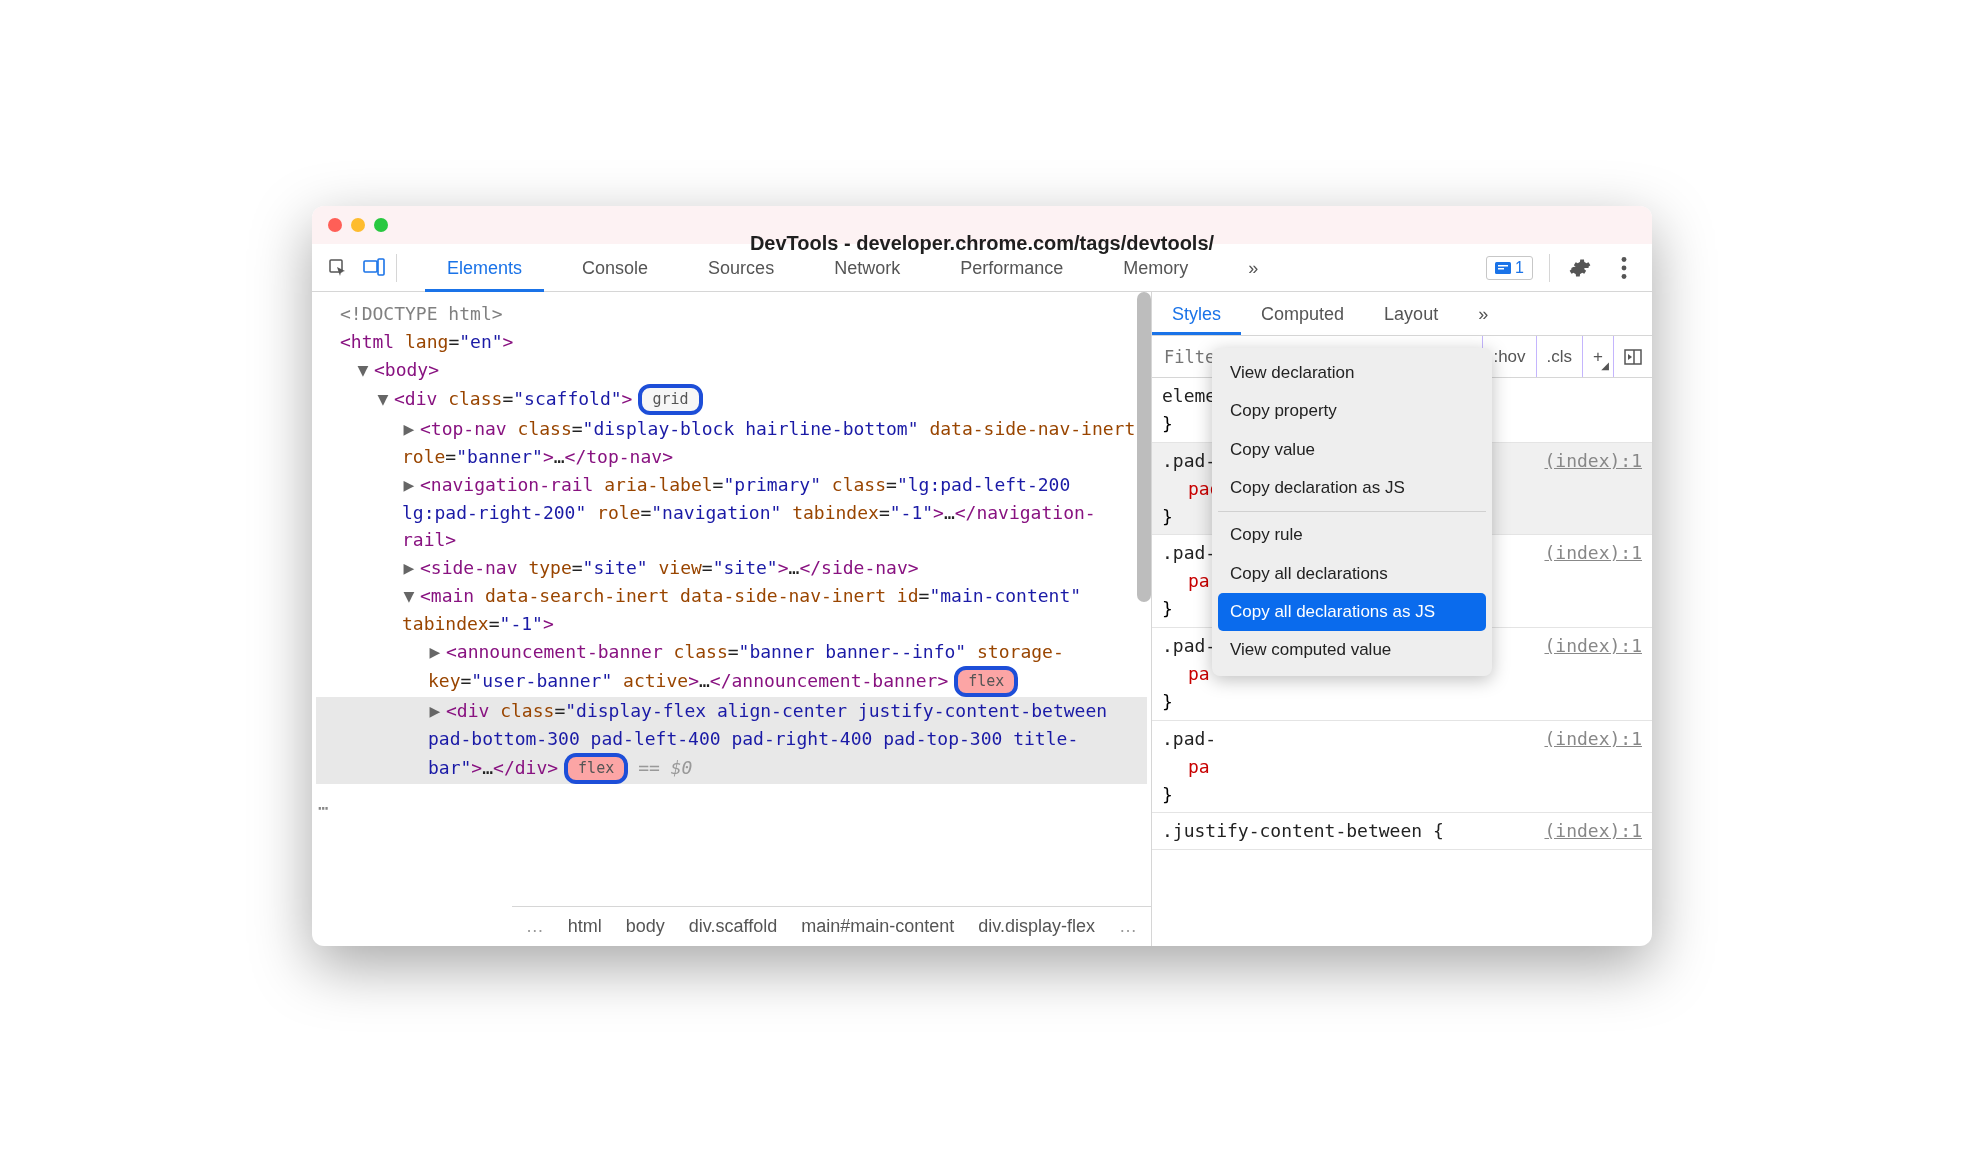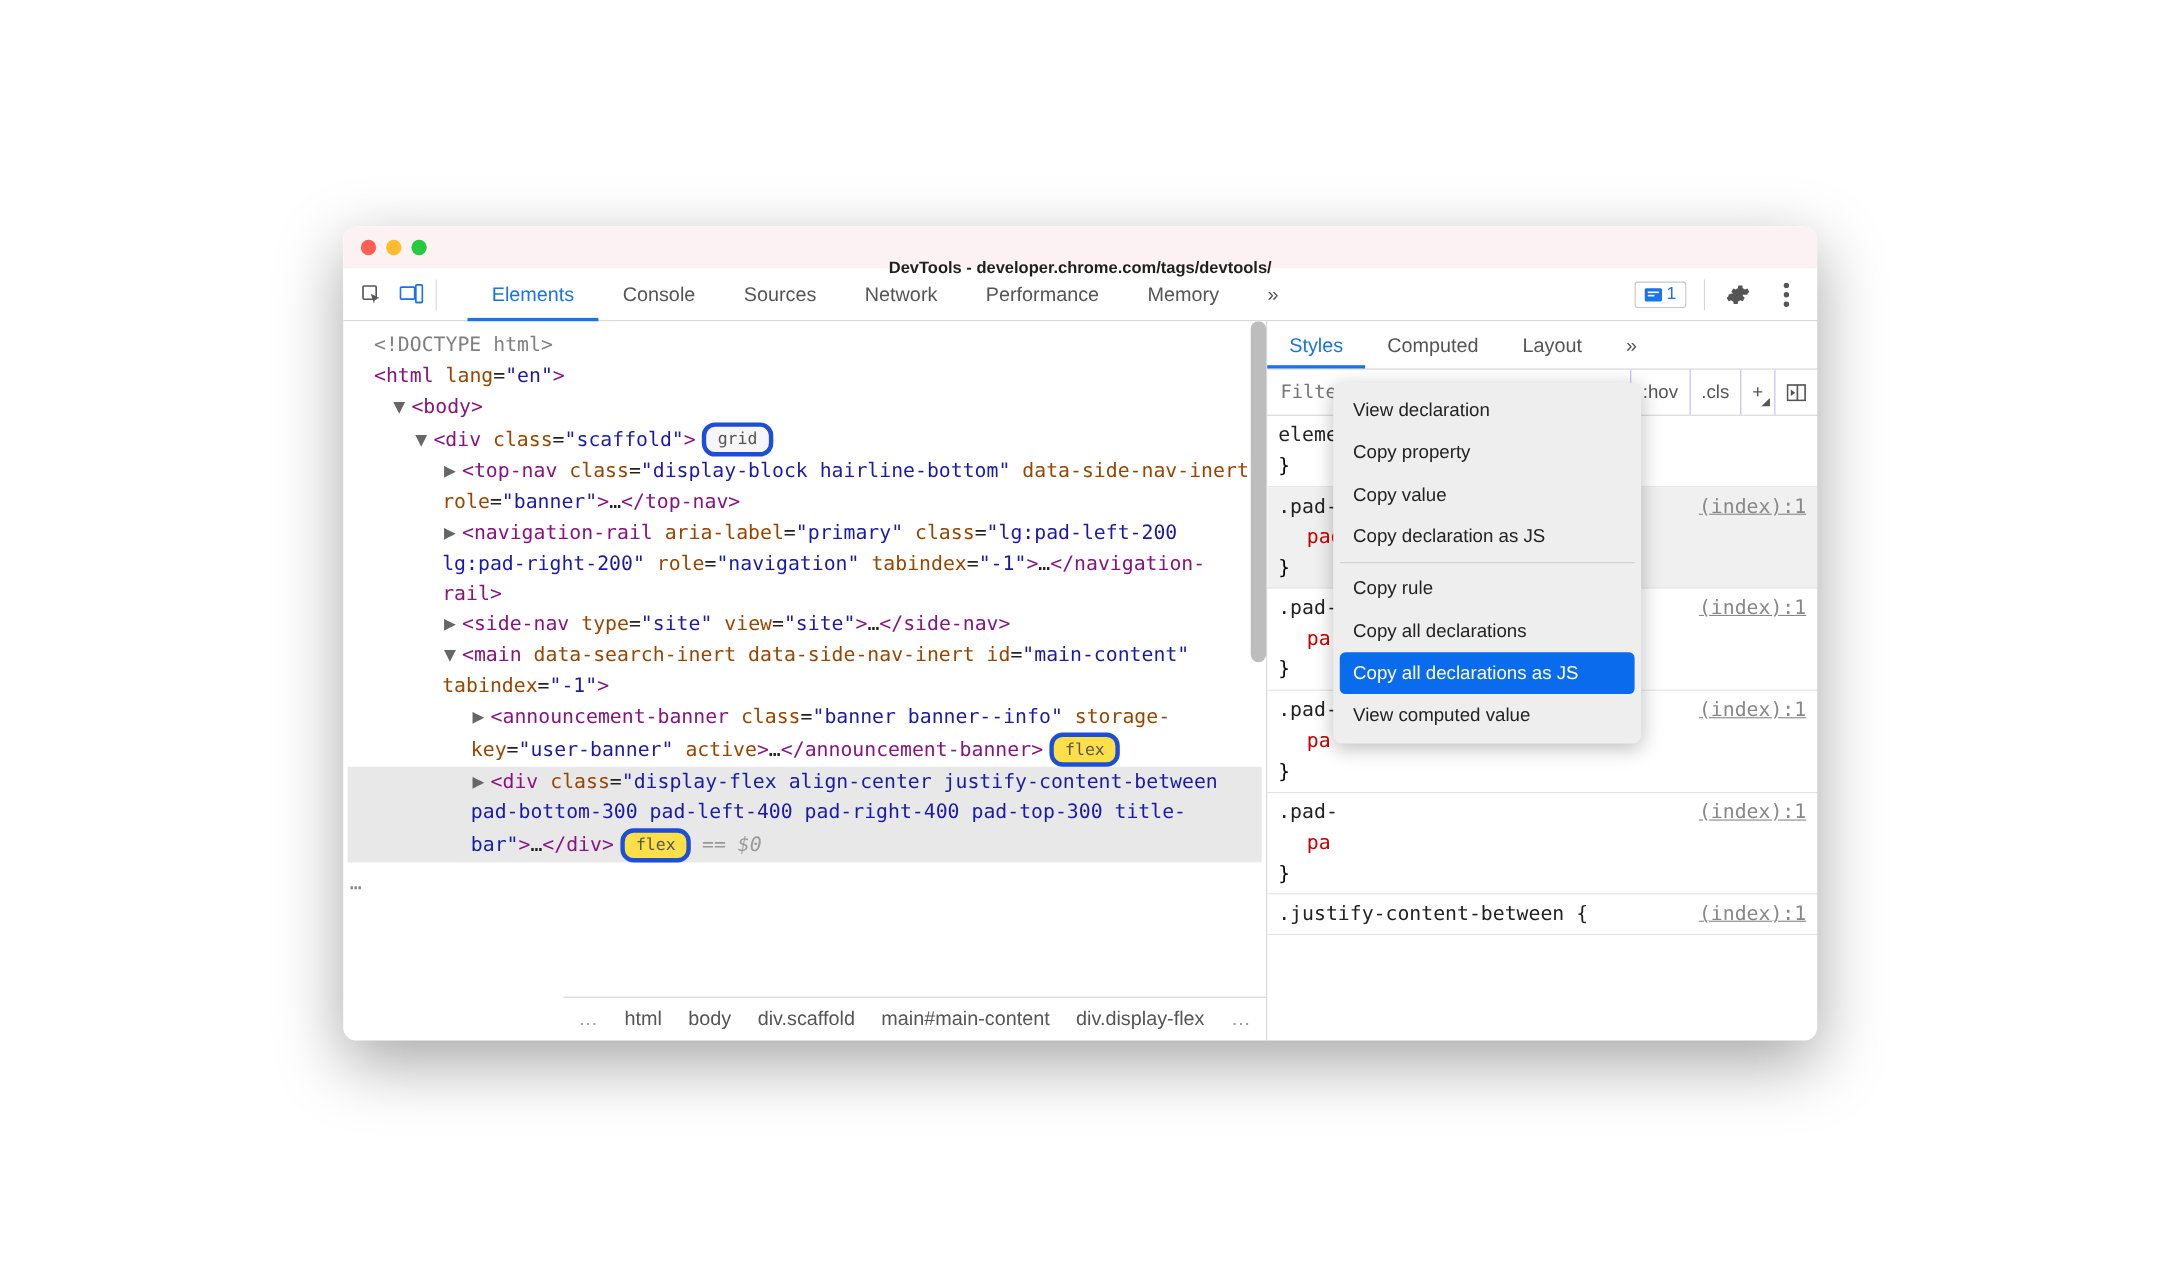--- a/index.html
+++ b/index.html
@@ -20,51 +20,51 @@
 }
 .titlebar {
   height:38px; background:#fdf2f3;
   display:flex; align-items:center;
   padding:0 16px;
   position:relative;
 }
 .traffic { display:flex; gap:9px; }
 .dot { width:14px; height:14px; border-radius:50%; }
 .dot.red{background:#ff5f57}.dot.yel{background:#febc2e}.dot.grn{background:#28c840}
-.title { position:absolute; left:0; right:0; text-align:center; font-size:15px; font-weight:600; color:#1f1f1f; pointer-events:none;margin-top:36px; }
+.title { position:absolute; left:0; right:0; text-align:center; font-size:20px; font-weight:600; color:#1f1f1f; pointer-events:none;margin-top:36px; }
 .toolbar {
   height:48px; background:#fff;
   border-bottom:1px solid #d6d6d6;
   display:flex; align-items:center;
   padding:0 14px 0 12px;
   gap:8px;
 }
 .tb-icon { width:28px; height:28px; display:flex; align-items:center; justify-content:center; color:#555; }
 .tb-icon.blue{color:#1a73e8}
-.tabs { display:flex; gap:0; margin-left:20px; flex:1; }
+.tabs { display:flex; gap:16px; margin-left:20px; flex:1; }
 .tab {
   padding:0 22px; height:48px; line-height:48px;
   font-size:18px; color:#555; cursor:pointer;
   border-bottom:3px solid transparent;
 }
 .tab.active{color:#1a73e8;border-bottom-color:#1a73e8}
 .tb-right { display:flex; align-items:center; gap:16px; }
 .badge-wrap{display:flex;align-items:center;gap:4px;border:1px solid #c7c7c7;padding:2px 8px;border-radius:3px;color:#1a73e8;font-size:16px}
 .tb-divider{width:1px;height:28px;background:#d6d6d6}
 .content { flex:1; display:flex; overflow:hidden; font-family:Menlo,Consolas,monospace; font-size:18px; }
 .left { flex:1; display:flex; flex-direction:column; border-right:1px solid #d6d6d6; position:relative;align-items:flex-end; }
 .dom { flex:1; overflow:auto; padding:8px 4px 8px 4px; line-height:1.55; color:#222; }
 .dom .line { white-space:nowrap; padding-left:24px; }
 .dom .i1{padding-left:40px}.dom .i2{padding-left:60px}.dom .i3{padding-left:86px}.dom .i4{padding-left:112px}
 .dom .wrap{white-space:normal;padding-right:10px;text-indent:-0px}
 .tri{display:inline-block;width:14px;color:#666;margin-right:4px;text-align:center}
 .tag{color:#881280}.attrname{color:#994500}.attrval{color:#1a1aa6}.txt{color:#222}
 .doctype{color:#808080}
 .chip{display:inline-block;border:4px solid #1d4ed8;border-radius:12px;padding:0 10px;font-size:15px;color:#555;background:#f6f6f6;margin-left:6px;vertical-align:1px}
-.chip.flex{background:#fde047}
+.chip.flex{background:#fca5a5}
 .sel-line{background:#e8e8e8}
 .eq0{color:#999;font-style:italic;margin-left:10px}
 .dots-gutter{position:absolute;left:6px;top:505px;color:#888}
 .crumbs{height:40px;border-top:1px solid #d6d6d6;display:flex;align-items:center;gap:24px;padding:0 14px;font-size:18px;color:#555;font-family:-apple-system,sans-serif}
 .crumbs span{white-space:nowrap}
 .crumbs .ell{color:#999}
 .right { width:500px; display:flex; flex-direction:column; position:relative; }
 .right-tabs{height:44px;border-bottom:1px solid #d6d6d6;display:flex;font-family:-apple-system,sans-serif;font-size:18px;color:#555}
 .right-tab{padding:0 20px;line-height:44px;cursor:pointer;border-bottom:3px solid transparent}
 .right-tab.active{color:#1a73e8;border-bottom-color:#1a73e8}

